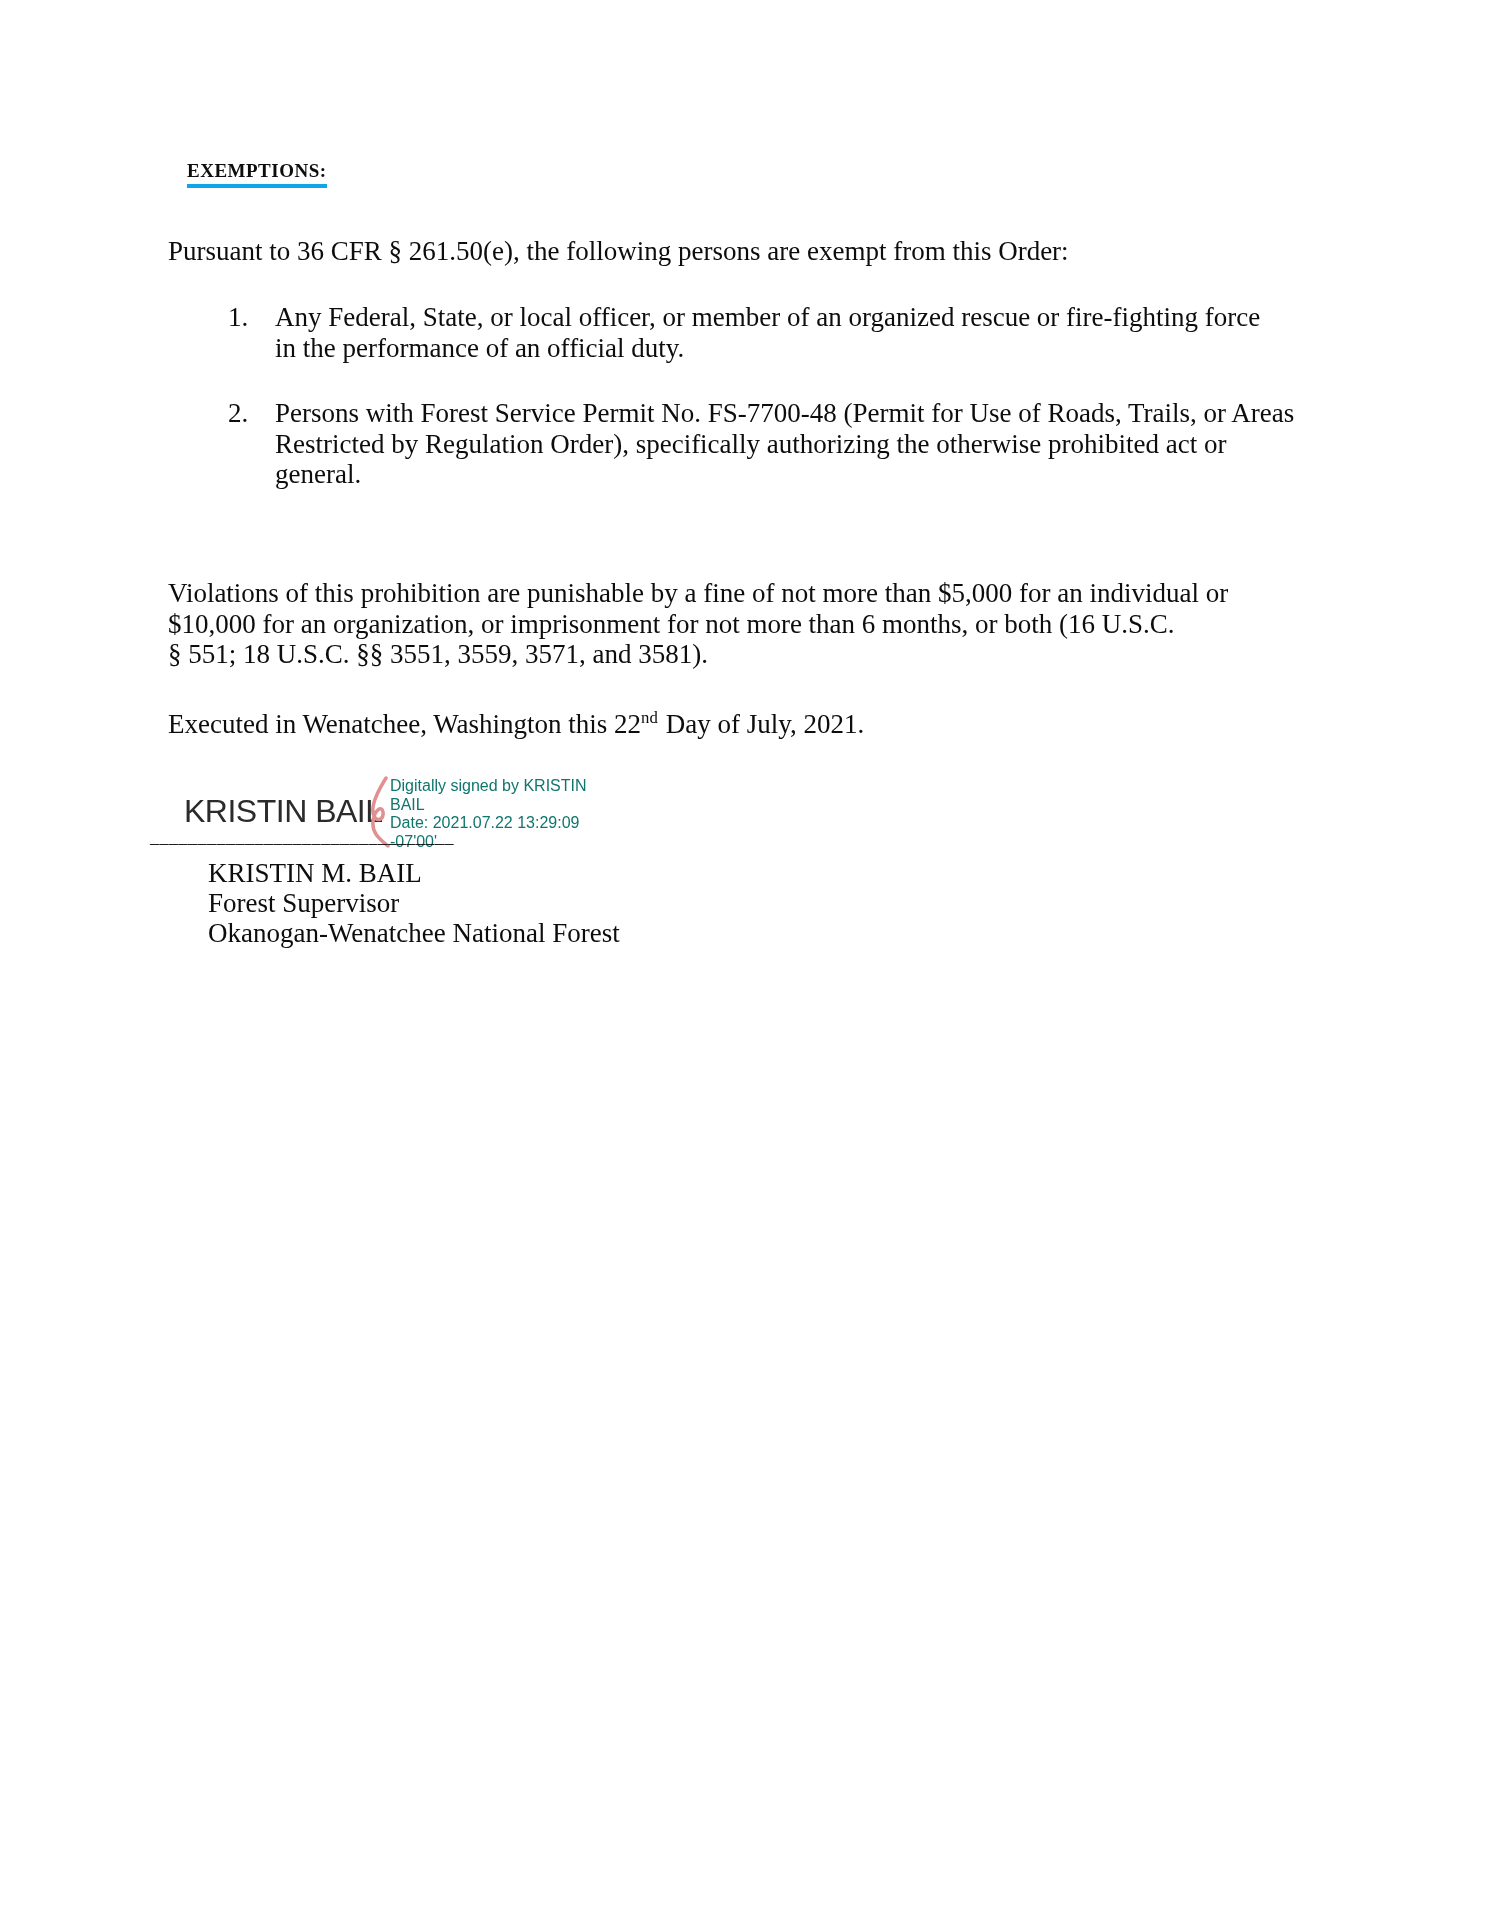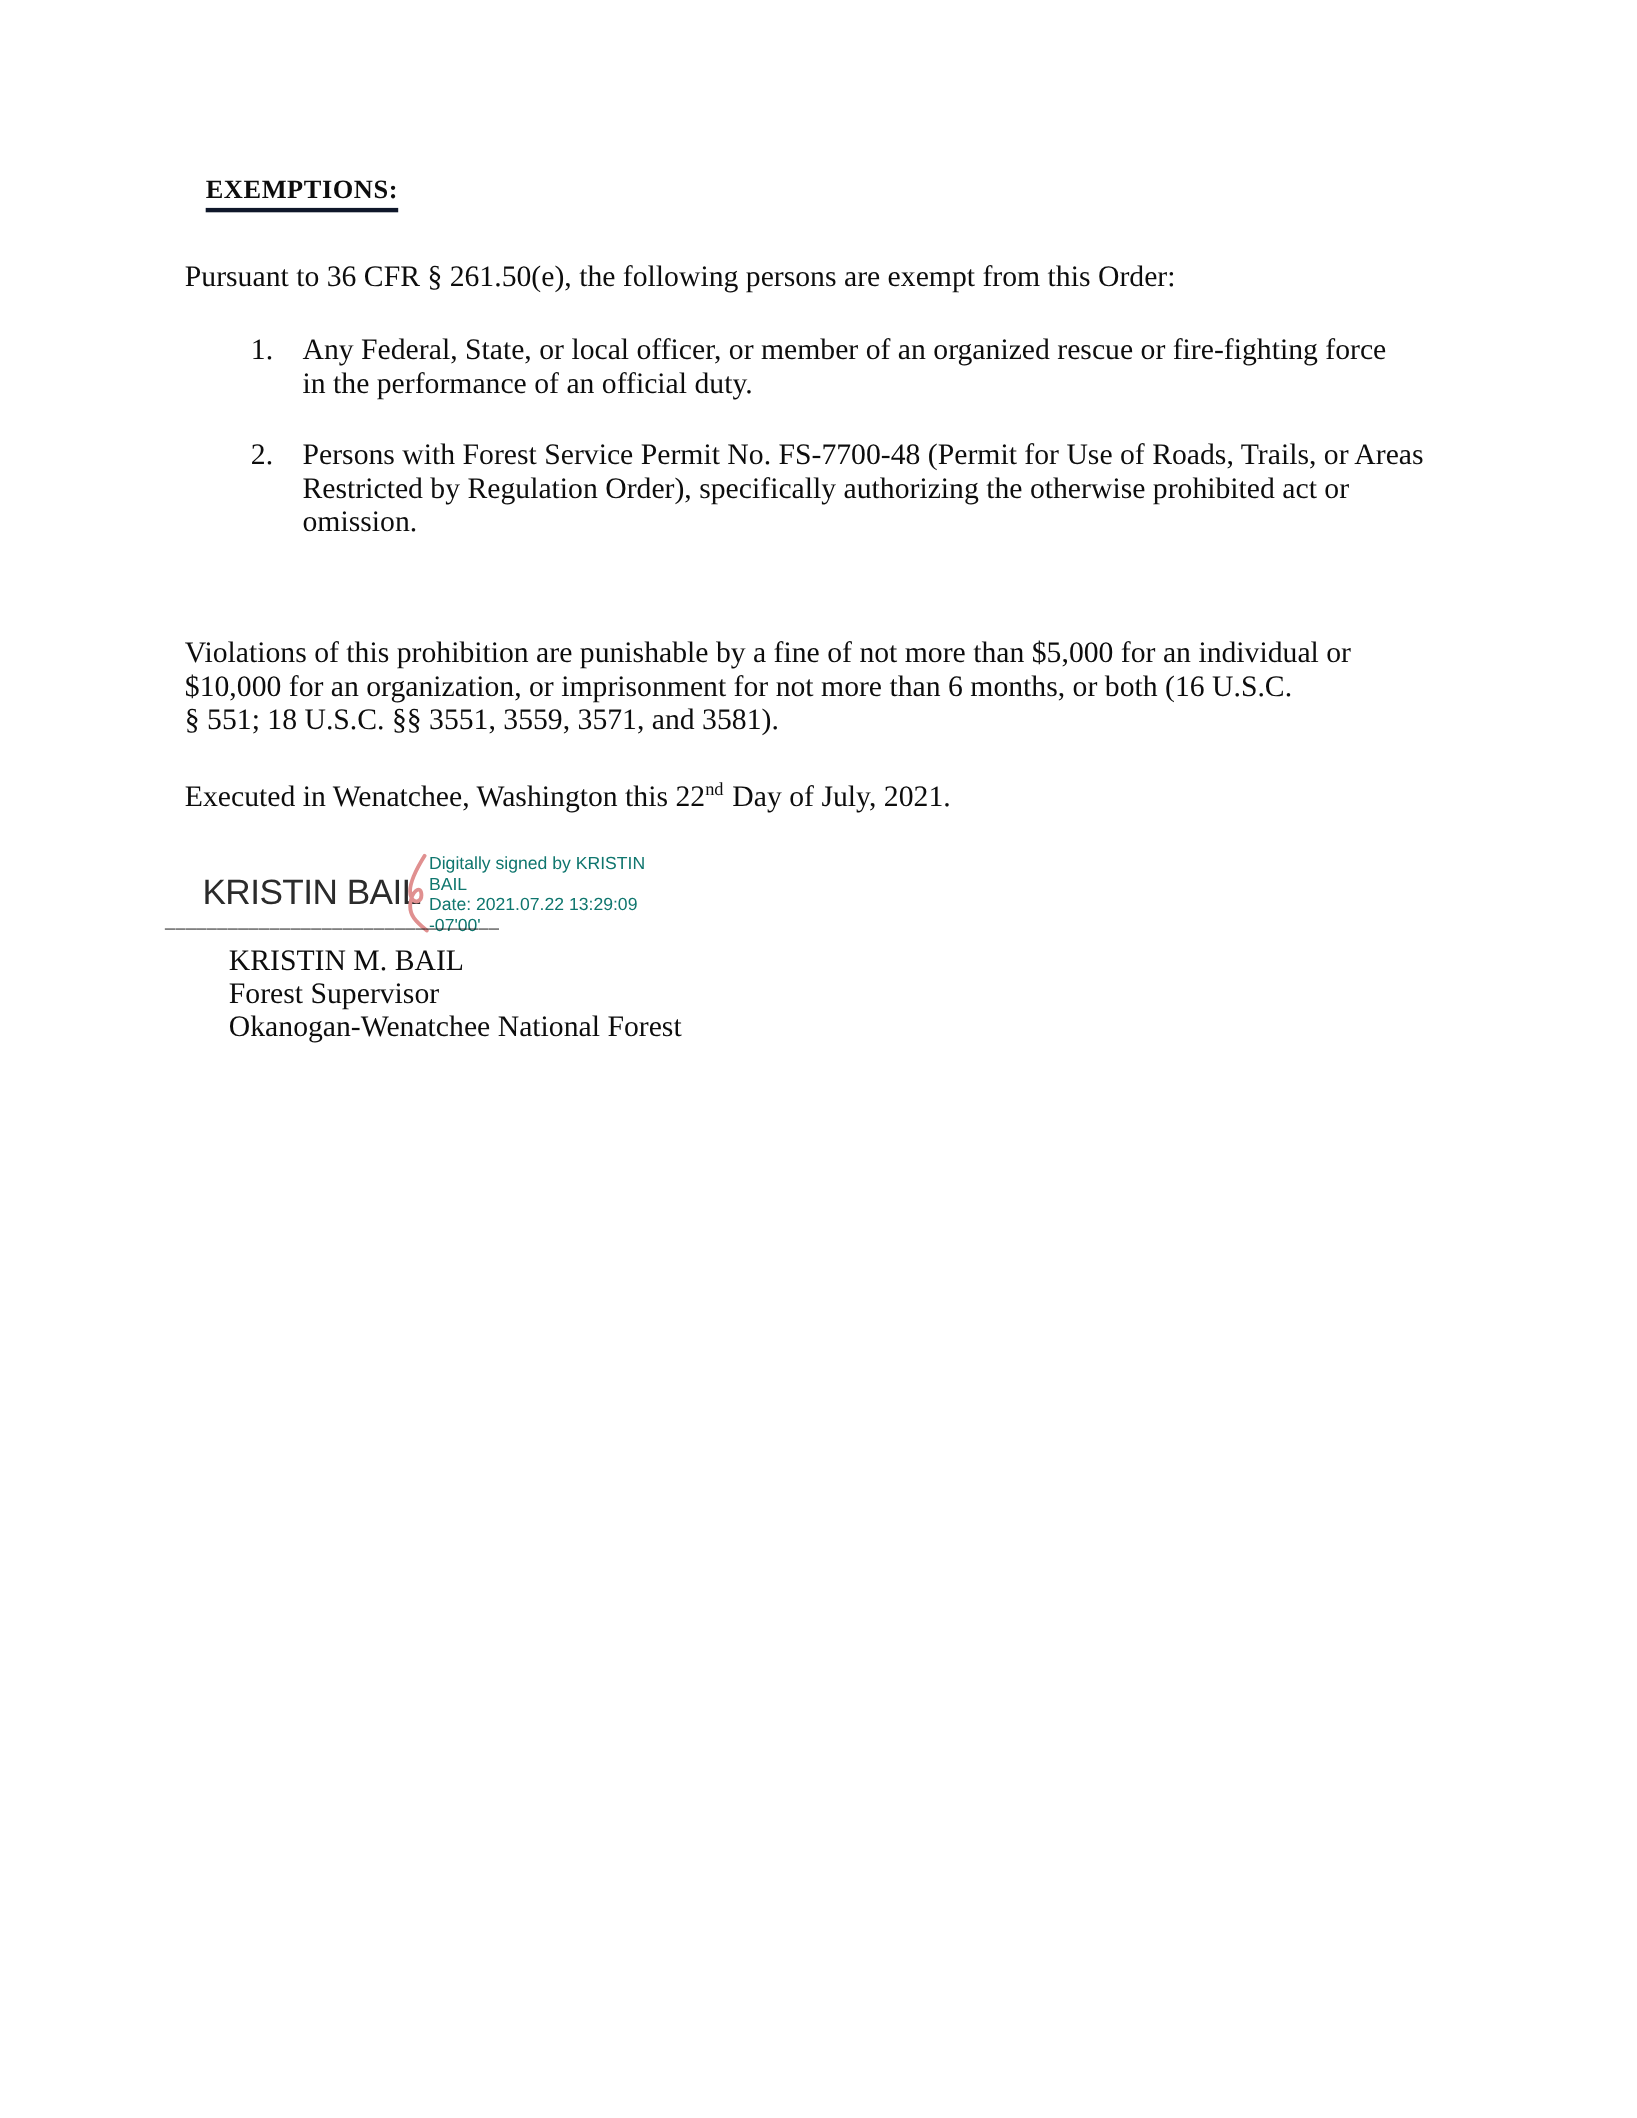--- a/index.html
+++ b/index.html
@@ -17,24 +17,24 @@
     overflow: hidden;
   }
   .abs { position: absolute; }
   .body-text {
     font-size: 27px;
     line-height: 30.5px;
     white-space: nowrap;
   }
   .heading {
     margin: 0;
-    font-size: 24px;
+    font-size: 19px;
     font-weight: 700;
     letter-spacing: 0.5px;
-    border-bottom: 4px solid #0f172a;
+    border-bottom: 4px solid #0ea5e9;
     padding-bottom: 2px;
     display: inline-block;
     white-space: nowrap;
   }
   .list-number {
     position: absolute;
     left: 228px;
     top: 0;
   }
   .list-lines {
@@ -90,21 +90,21 @@
       <div>Any Federal, State, or local officer, or member of an organized rescue or fire-fighting force</div>
       <div>in the performance of an official duty.</div>
     </div>
   </div>
 
   <div class="abs body-text" style="left:0; top:398px; width:1488px;">
     <span class="list-number">2.</span>
     <div class="list-lines">
       <div>Persons with Forest Service Permit No. FS-7700-48 (Permit for Use of Roads, Trails, or Areas</div>
       <div>Restricted by Regulation Order), specifically authorizing the otherwise prohibited act or</div>
-      <div>omission.</div>
+      <div>general.</div>
     </div>
   </div>
 
 
   <div class="abs body-text" style="left:168px; top:578px;">
     <div>Violations of this prohibition are punishable by a fine of not more than $5,000 for an individual or</div>
     <div>$10,000 for an organization, or imprisonment for not more than 6 months, or both (16 U.S.C.</div>
     <div>§ 551; 18 U.S.C. §§ 3551, 3559, 3571, and 3581).</div>
   </div>
 

